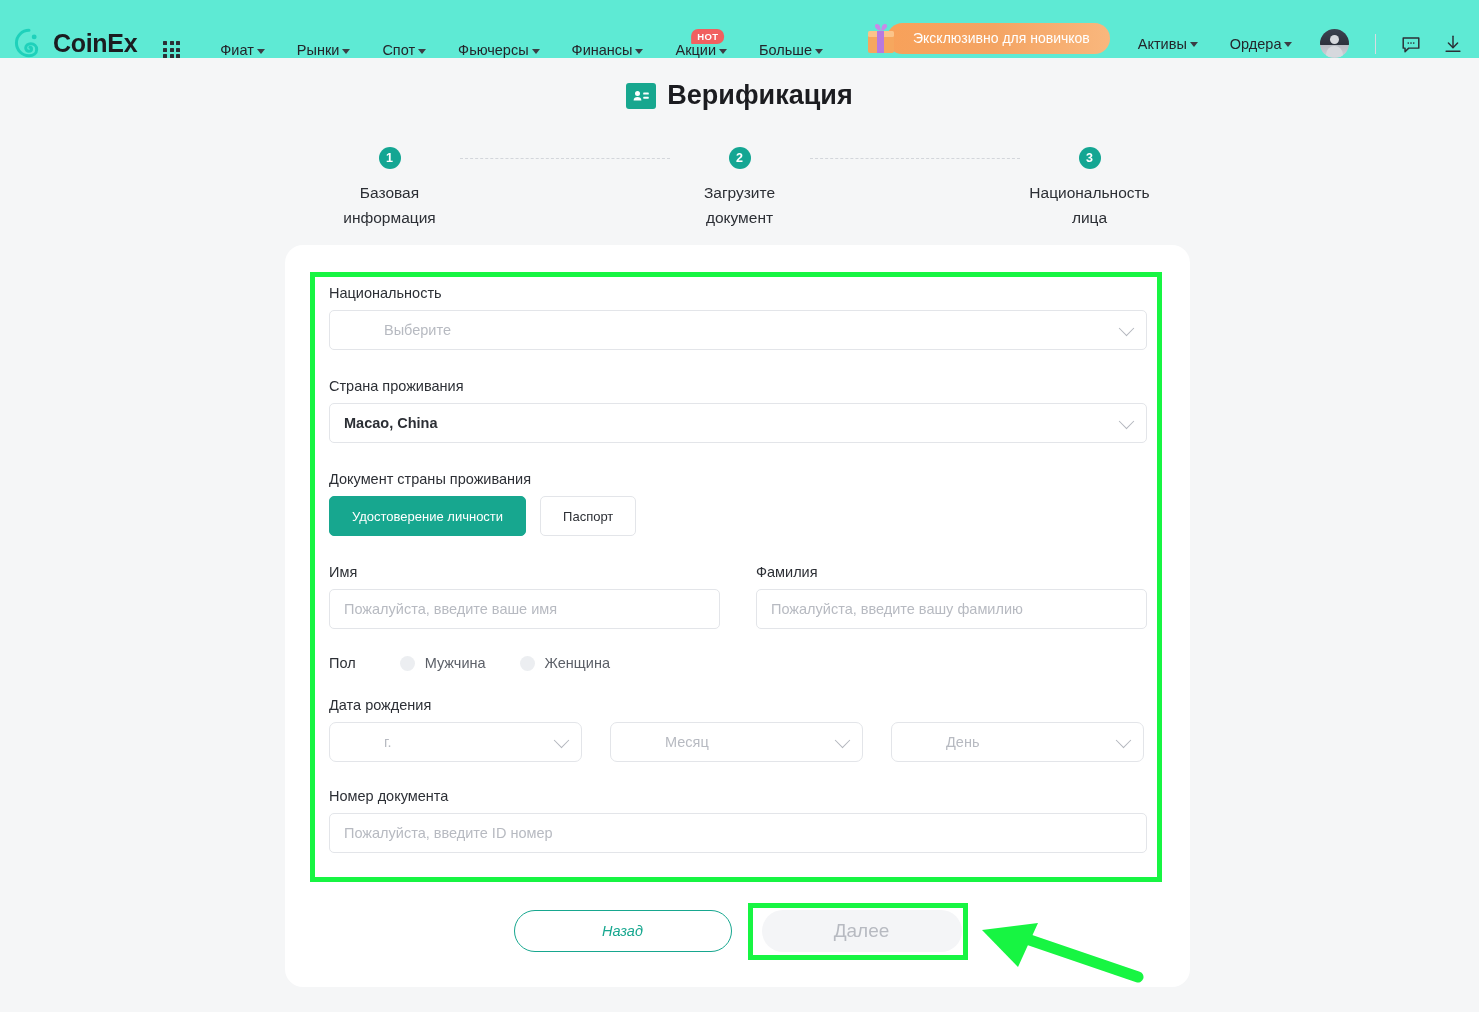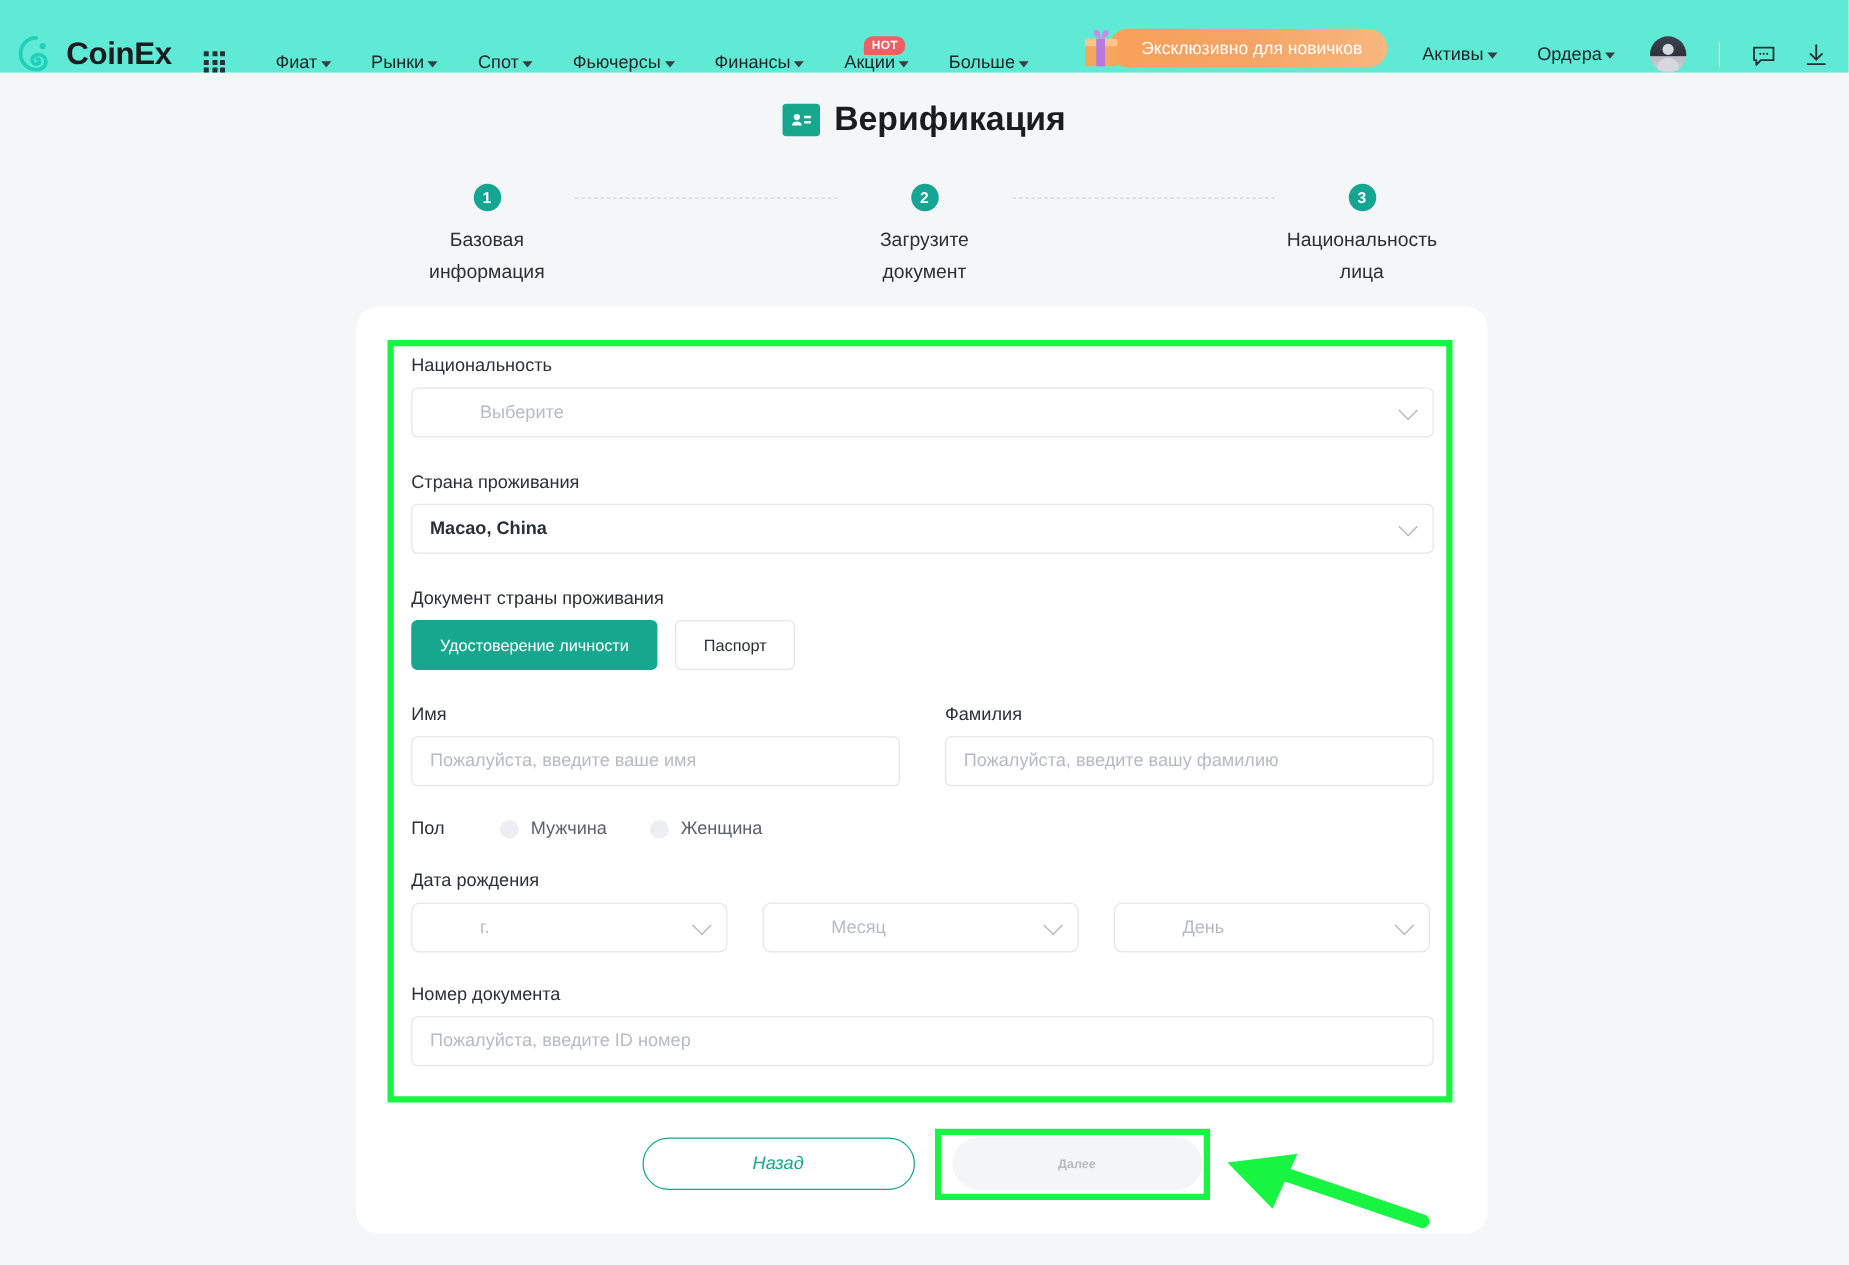--- a/index.html
+++ b/index.html
@@ -212,21 +212,21 @@
     border: 1px solid #17a78f; color: #17a78f;
     border-radius: 21px; background: #fff;
     display: flex; align-items: center; justify-content: center;
     font-size: 14.5px; cursor: pointer; font-style: italic;
   }
   .btn-next {
     width: 200px; height: 42px;
     background: #f4f5f7; color: #b7bac1;
     border-radius: 21px; border: none;
     display: flex; align-items: center; justify-content: center;
-    font-size: 10px; cursor: not-allowed; font-weight: bold;
+    font-size: 19px; cursor: not-allowed;
   }
 
   
   .hl-form {
     position: absolute;
     left: 310px; top: 272px;
     width: 852px; height: 610px;
     border: 5px solid #17f542;
     pointer-events: none;
     z-index: 20;

